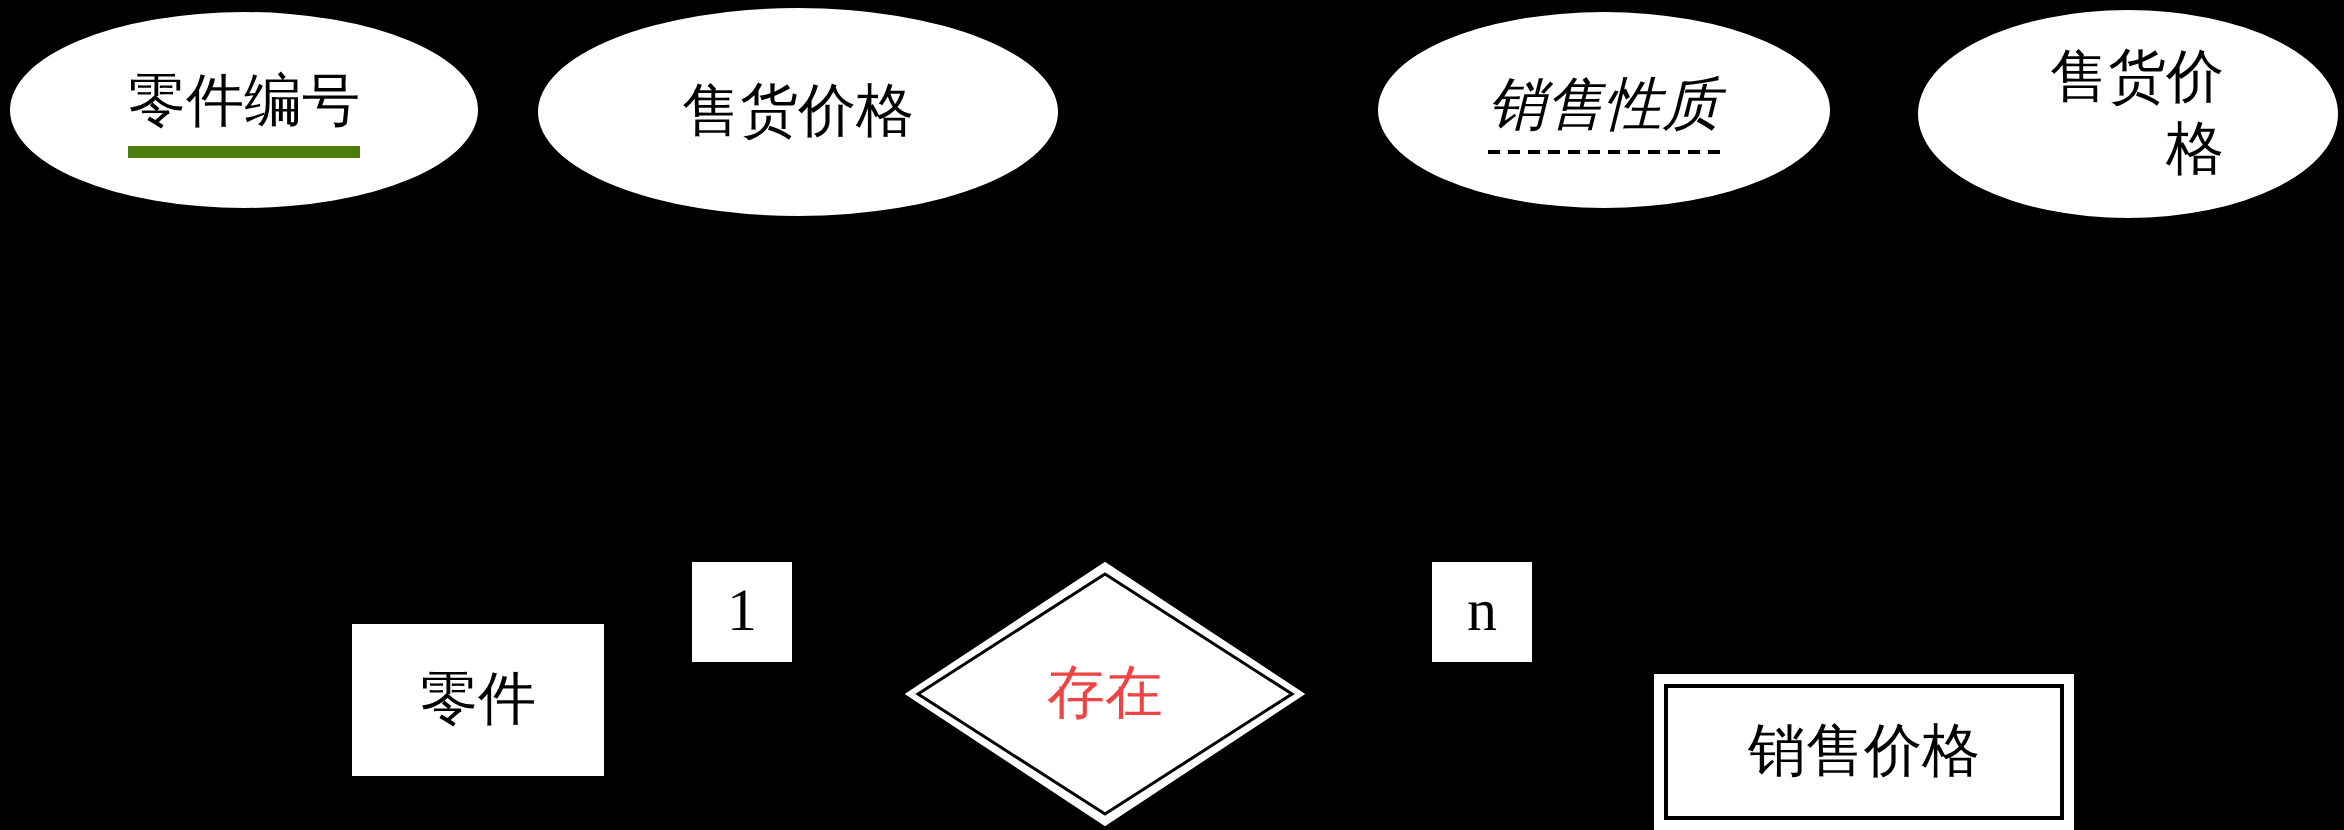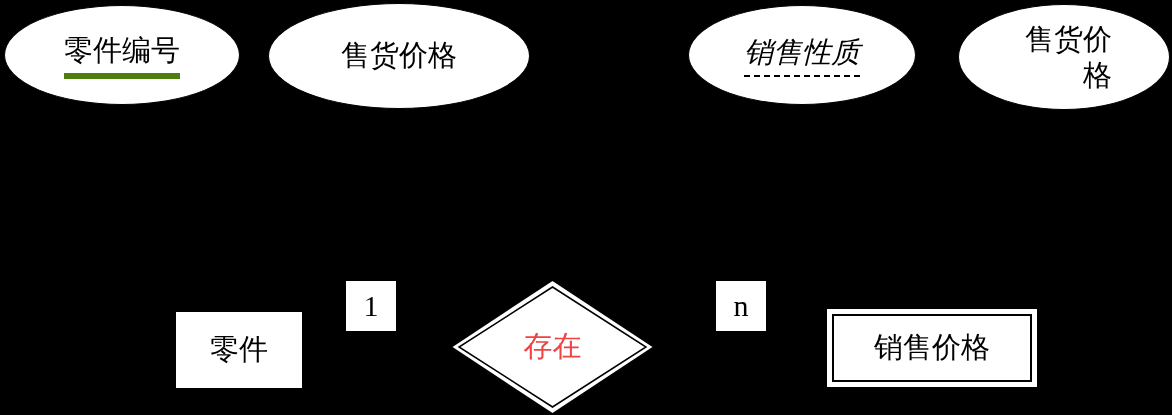--- a/index.html
+++ b/index.html
@@ -42,21 +42,21 @@
     text-align: right;
     line-height: 1.25;
   }
 
   .entity-part {
     left: 175px; top: 311px; width: 128px; height: 78px;
     border: 1px solid #000;
   }
 
   .entity-weak-outer {
-    left: 826px; top: 308px; width: 212px; height: 80px;
+    left: 826px; top: 336px; width: 212px; height: 80px;
     border: 1px solid #000;
     padding: 5px;
   }
   .entity-weak-inner {
     width: 100%; height: 100%;
     border: 2px solid #000;
     display: flex; align-items: center; justify-content: center;
     box-sizing: border-box;
   }
 

